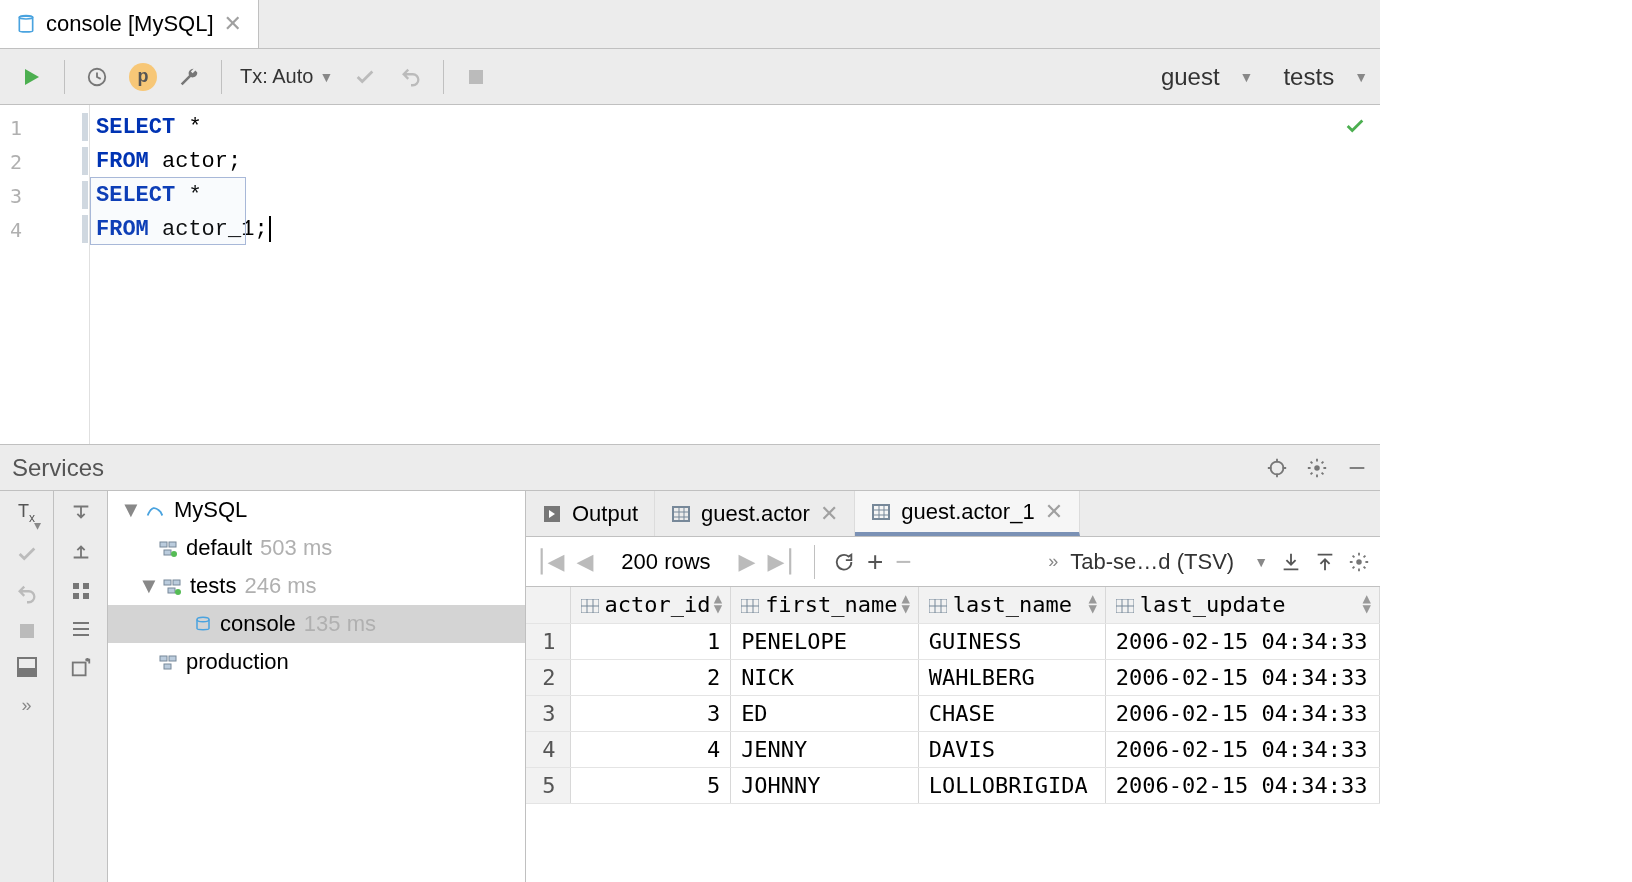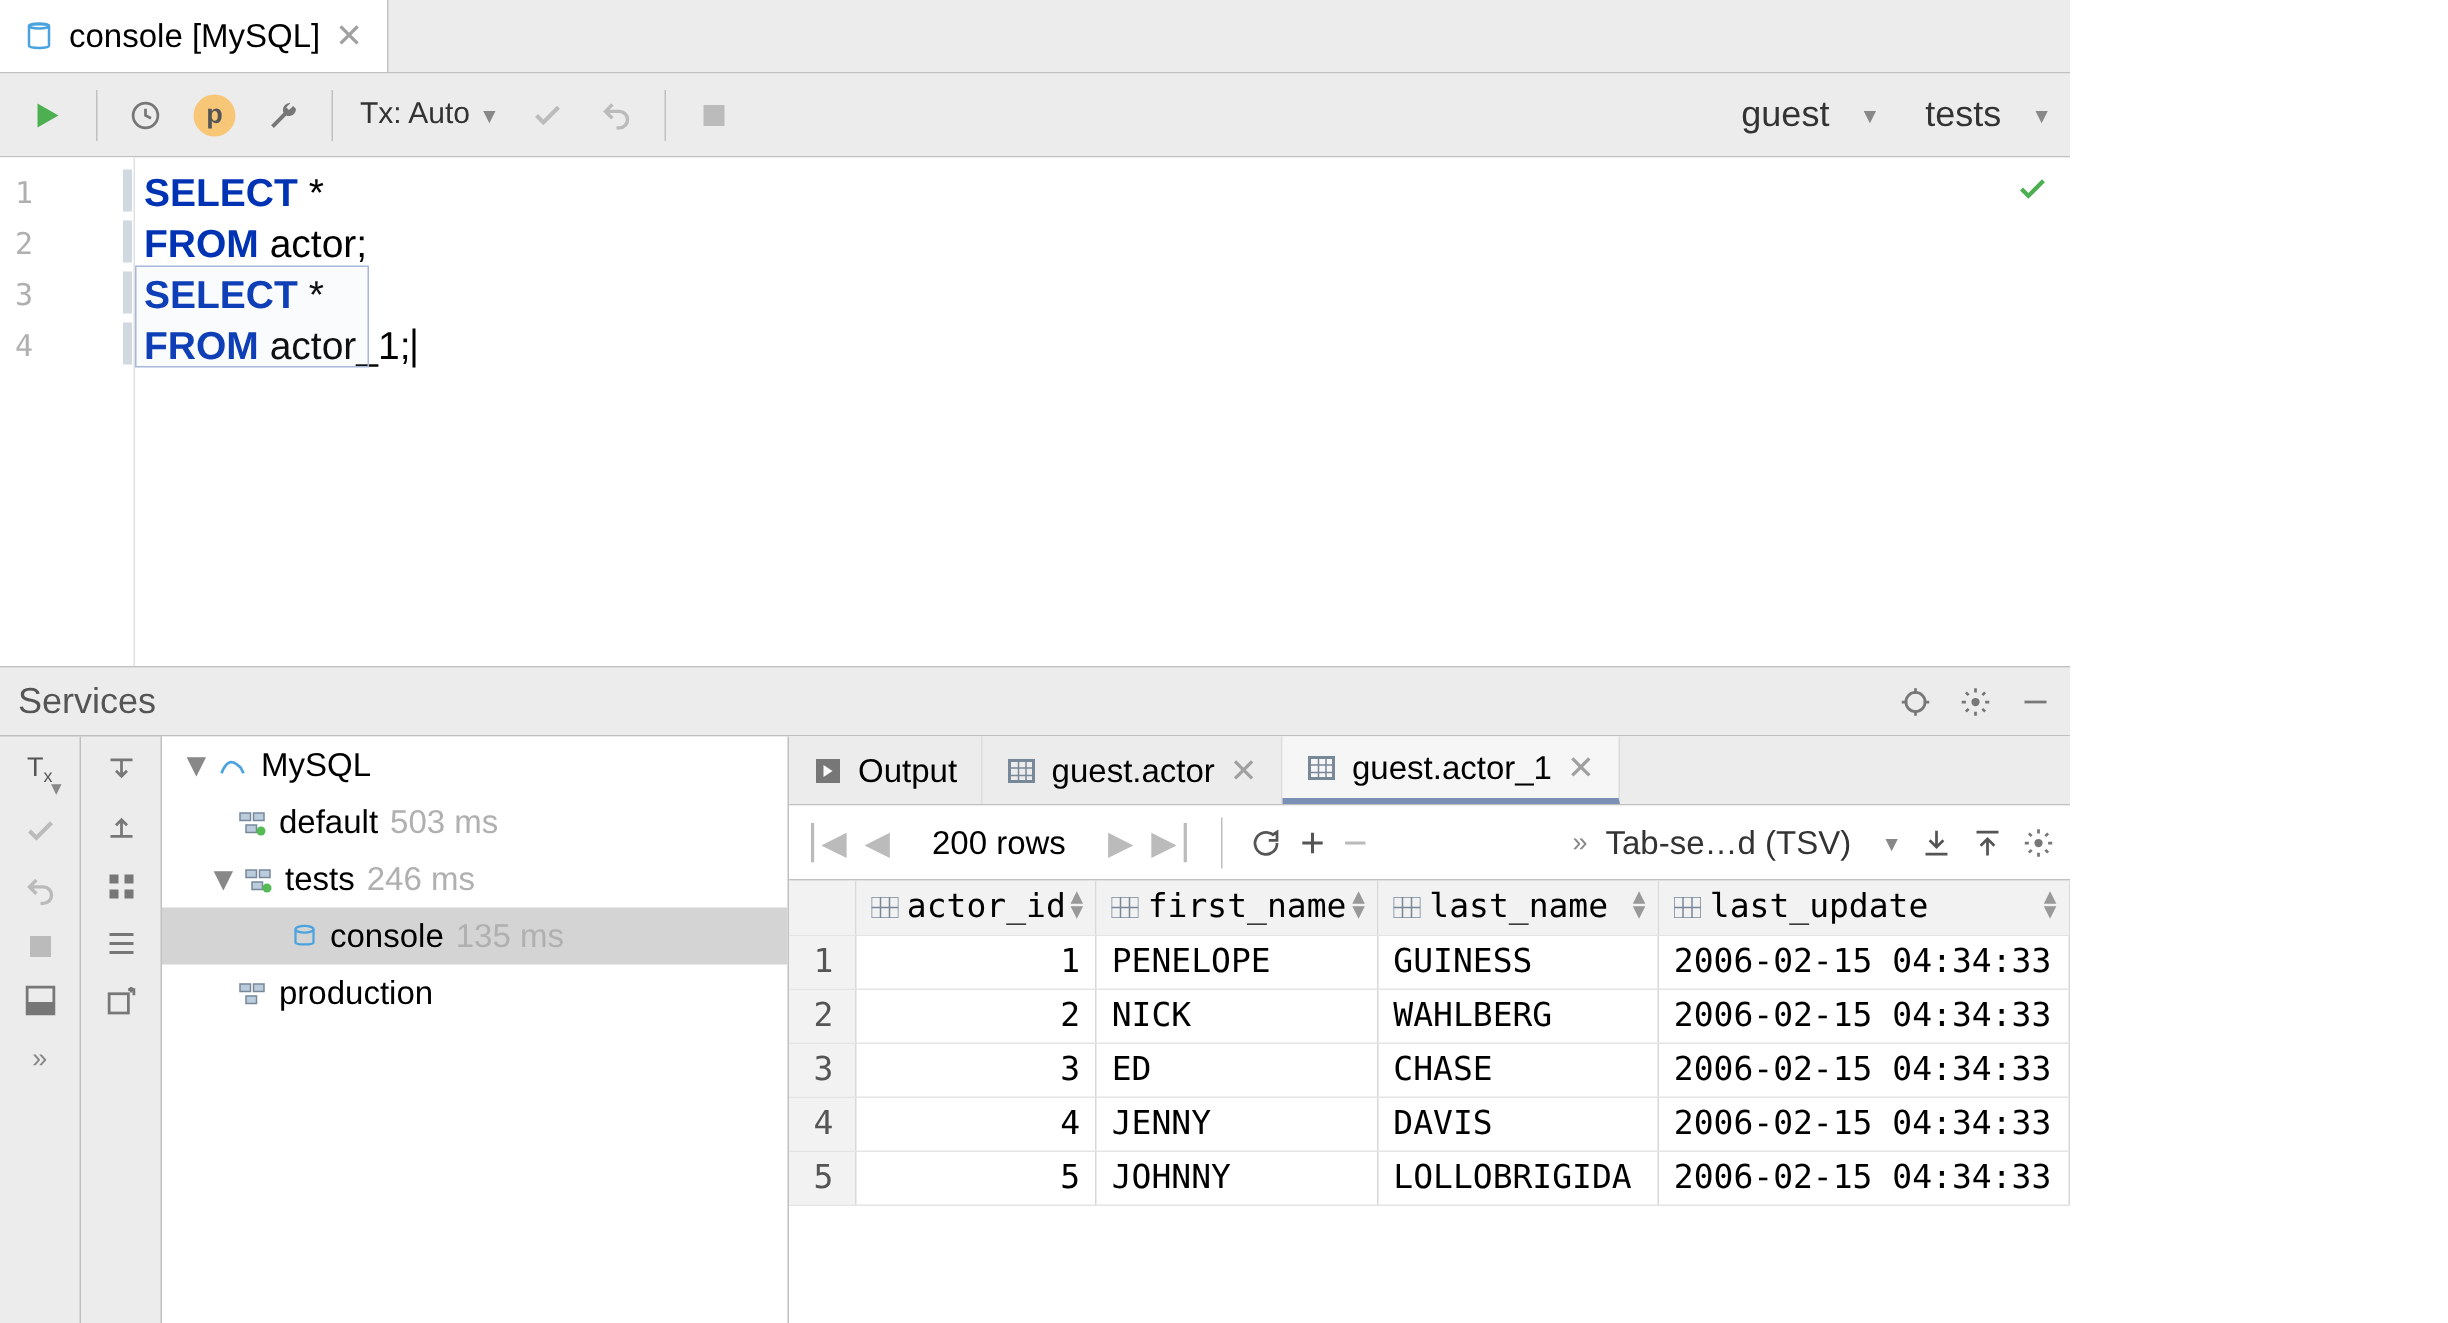--- a/index.html
+++ b/index.html
@@ -19,21 +19,21 @@
 .tb-sep { width: 1px; height: 34px; background: #c0c0c0; margin: 0 6px; }
 .tx-select { display: flex; align-items: center; gap: 6px; font-size: 20px; color: #333; cursor: pointer; padding: 0 6px; }
 .toolbar-right { margin-left: auto; display: flex; align-items: center; gap: 30px; }
 .db-select { display: flex; align-items: center; gap: 20px; font-size: 24px; color: #333; cursor: pointer; }
 
 
 .editor { display: flex; flex: 0 0 340px; background: #fff; position: relative; border-bottom: 1px solid #c0c0c0; }
 .gutter { width: 90px; background: #fff; border-right: 1px solid #e0e0e0; padding-top: 6px; position: relative; }
 .gutter .ln { height: 34px; line-height: 34px; font-size: 20px; color: #b0b0b0; text-align: left; padding-left: 10px; font-family: "Menlo", "Consolas", monospace; }
 .gutter .marker { position: absolute; left: 82px; width: 6px; height: 28px; background: #d0d8e0; }
-.code { font-family: Liberation Sans, sans-serif; font-size: 26px; padding-top: 6px; padding-left: 6px; position: relative; flex: 1; }
+.code { font-family: Liberation Mono, monospace; font-size: 22px; padding-top: 6px; padding-left: 6px; position: relative; flex: 1; }
 .code .line { height: 34px; line-height: 34px; white-space: pre; }
 .kw { color: #0033b3; font-weight: bold; }
 .ident { color: #000; }
 .code .sel-box { position: absolute; border: 1px solid #a8b8d8; background: rgba(180,200,230,0.08); }
 .code .hl-line { position: absolute; left: 0; right: 0; height: 34px; background: #fffbe6; z-index: -1; }
 .cursor { display: inline-block; width: 2px; height: 26px; background: #000; vertical-align: middle; margin-left: 1px; }
 .ok-check { position: absolute; top: 10px; right: 14px; }
 
 
 .services { display: flex; flex-direction: column; flex: 1; background: #ececec; }

